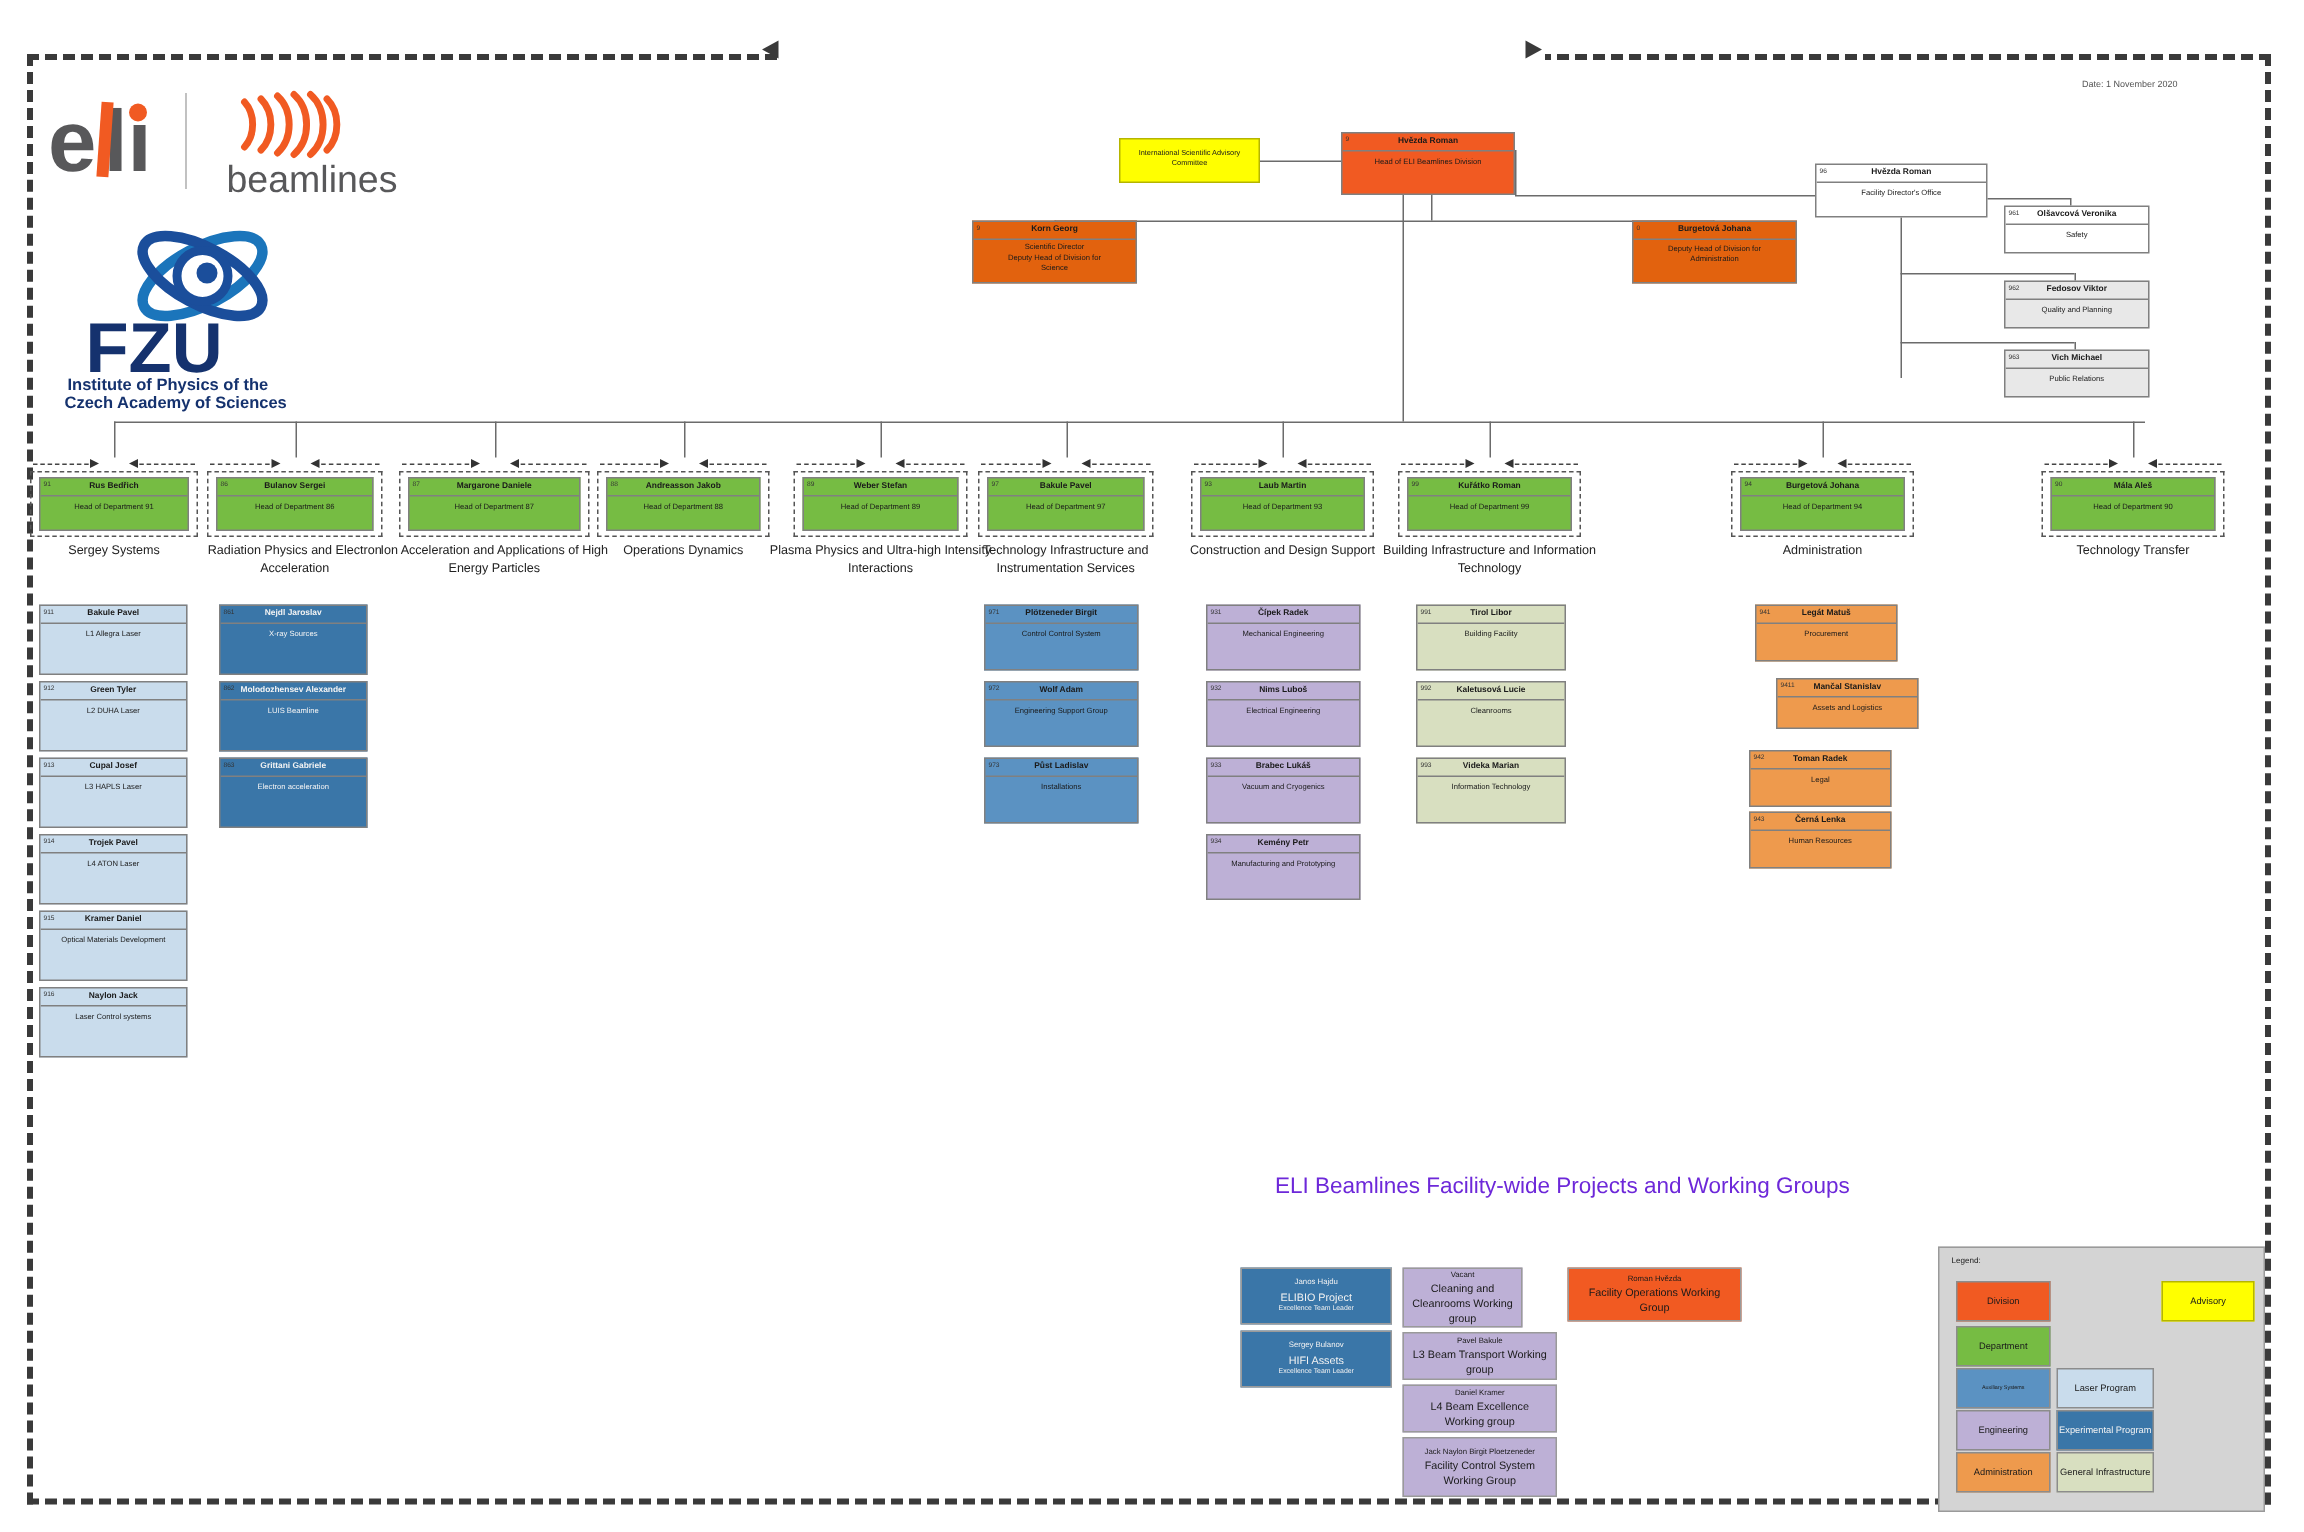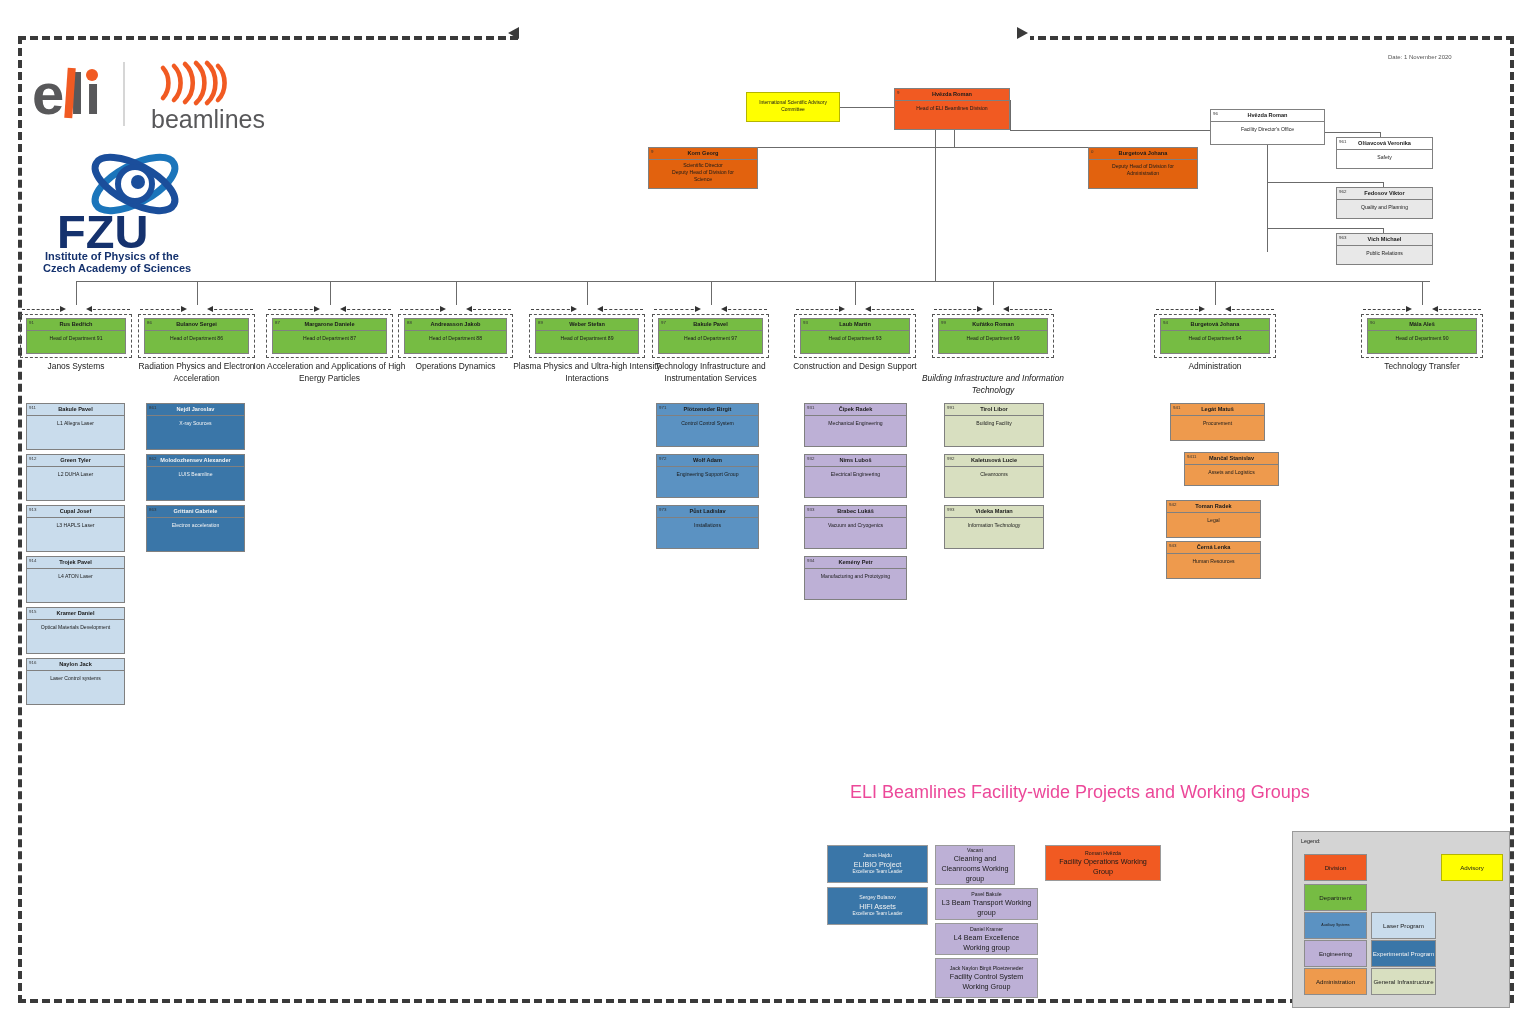--- a/index.html
+++ b/index.html
@@ -90,21 +90,21 @@
   }
 
   
   .ln{ position:absolute; background:#6b6b6b; }
   .lnh{ height:1px; }
   .lnv{ width:1px; }
 
   
   .proj-title{
     position:absolute; left:850px; top:782px;
-    font-size:18px; color:#ec4899; white-space:nowrap;
+    font-size:15px; color:#6d28d9; white-space:nowrap;
   }
   .pbox{
     position:absolute; border:1px solid #9a9a9a;
     text-align:center; display:flex; flex-direction:column;
     align-items:center; justify-content:center; padding:2px 4px;
   }
   .pbox .p1{ font-size:5.2px; line-height:1.45; }
   .pbox .p2{ font-size:7.2px; line-height:1.35; }
   .pbox .p3{ font-size:4.6px; line-height:1.4; }
   .pbox.c-exp .p1,.pbox.c-exp .p2,.pbox.c-exp .p3{ color:#f2f2f2; }
@@ -252,21 +252,21 @@
      <div style="position:absolute;left:40px;top:1px;width:0;height:0;border-top:3px solid transparent;border-bottom:3px solid transparent;border-left:6px solid #333;"></div>
      <div style="position:absolute;right:2px;top:4px;width:42px;border-top:1px dashed #444;"></div>
      <div style="position:absolute;right:40px;top:1px;width:0;height:0;border-top:3px solid transparent;border-bottom:3px solid transparent;border-right:6px solid #333;"></div>
       </div>
       <div class="ln lnv" style="left: 76px; top: 281px; height: 24px;"></div>
       <div class="box c-dept" style="left: 26px; top: 318px; width: 100px; height: 36px;">
         <span class="code">91</span>
      <div class="nm">Rus Bedřich</div>
      <div class="ti">Head of Department 91</div>
       </div>
-      <div class="dept-label" style="left: 4px; top: 360px; width: 144px;">Janos Systems</div>
+      <div class="dept-label" style="left: 4px; top: 360px; width: 144px;">Sergey Systems</div>
       <div class="dept-wrap" style="left: 138px; top: 314px; width: 117px; height: 44px;"></div>
       <div style="position: absolute; left: 138px; top: 305px; width: 117px; height: 9px;">
         <div style="position:absolute;left:2px;top:4px;width:44.5px;border-top:1px dashed #444;"></div>
      <div style="position:absolute;left:42.5px;top:1px;width:0;height:0;border-top:3px solid transparent;border-bottom:3px solid transparent;border-left:6px solid #333;"></div>
      <div style="position:absolute;right:2px;top:4px;width:44.5px;border-top:1px dashed #444;"></div>
      <div style="position:absolute;right:42.5px;top:1px;width:0;height:0;border-top:3px solid transparent;border-bottom:3px solid transparent;border-right:6px solid #333;"></div>
       </div>
       <div class="ln lnv" style="left: 197px; top: 281px; height: 24px;"></div>
       <div class="box c-dept" style="left: 144px; top: 318px; width: 105px; height: 36px;">
         <span class="code">86</span>
@@ -350,21 +350,21 @@
      <div style="position:absolute;left:45px;top:1px;width:0;height:0;border-top:3px solid transparent;border-bottom:3px solid transparent;border-left:6px solid #333;"></div>
      <div style="position:absolute;right:2px;top:4px;width:47px;border-top:1px dashed #444;"></div>
      <div style="position:absolute;right:45px;top:1px;width:0;height:0;border-top:3px solid transparent;border-bottom:3px solid transparent;border-right:6px solid #333;"></div>
       </div>
       <div class="ln lnv" style="left: 993px; top: 281px; height: 24px;"></div>
       <div class="box c-dept" style="left: 938px; top: 318px; width: 110px; height: 36px;">
         <span class="code">99</span>
      <div class="nm">Kuřátko Roman</div>
      <div class="ti">Head of Department 99</div>
       </div>
-      <div class="dept-label" style="left: 916px; top: 372px; width: 154px; font-style: italic;">Building Infrastructure and Information Technology</div>
+      <div class="dept-label" style="left: 916px; top: 360px; width: 154px;">Building Infrastructure and Information Technology</div>
       <div class="dept-wrap" style="left: 1154px; top: 314px; width: 122px; height: 44px;"></div>
       <div style="position: absolute; left: 1154px; top: 305px; width: 122px; height: 9px;">
         <div style="position:absolute;left:2px;top:4px;width:47px;border-top:1px dashed #444;"></div>
      <div style="position:absolute;left:45px;top:1px;width:0;height:0;border-top:3px solid transparent;border-bottom:3px solid transparent;border-left:6px solid #333;"></div>
      <div style="position:absolute;right:2px;top:4px;width:47px;border-top:1px dashed #444;"></div>
      <div style="position:absolute;right:45px;top:1px;width:0;height:0;border-top:3px solid transparent;border-bottom:3px solid transparent;border-right:6px solid #333;"></div>
       </div>
       <div class="ln lnv" style="left: 1215px; top: 281px; height: 24px;"></div>
       <div class="box c-dept" style="left: 1160px; top: 318px; width: 110px; height: 36px;">
         <span class="code">94</span>

